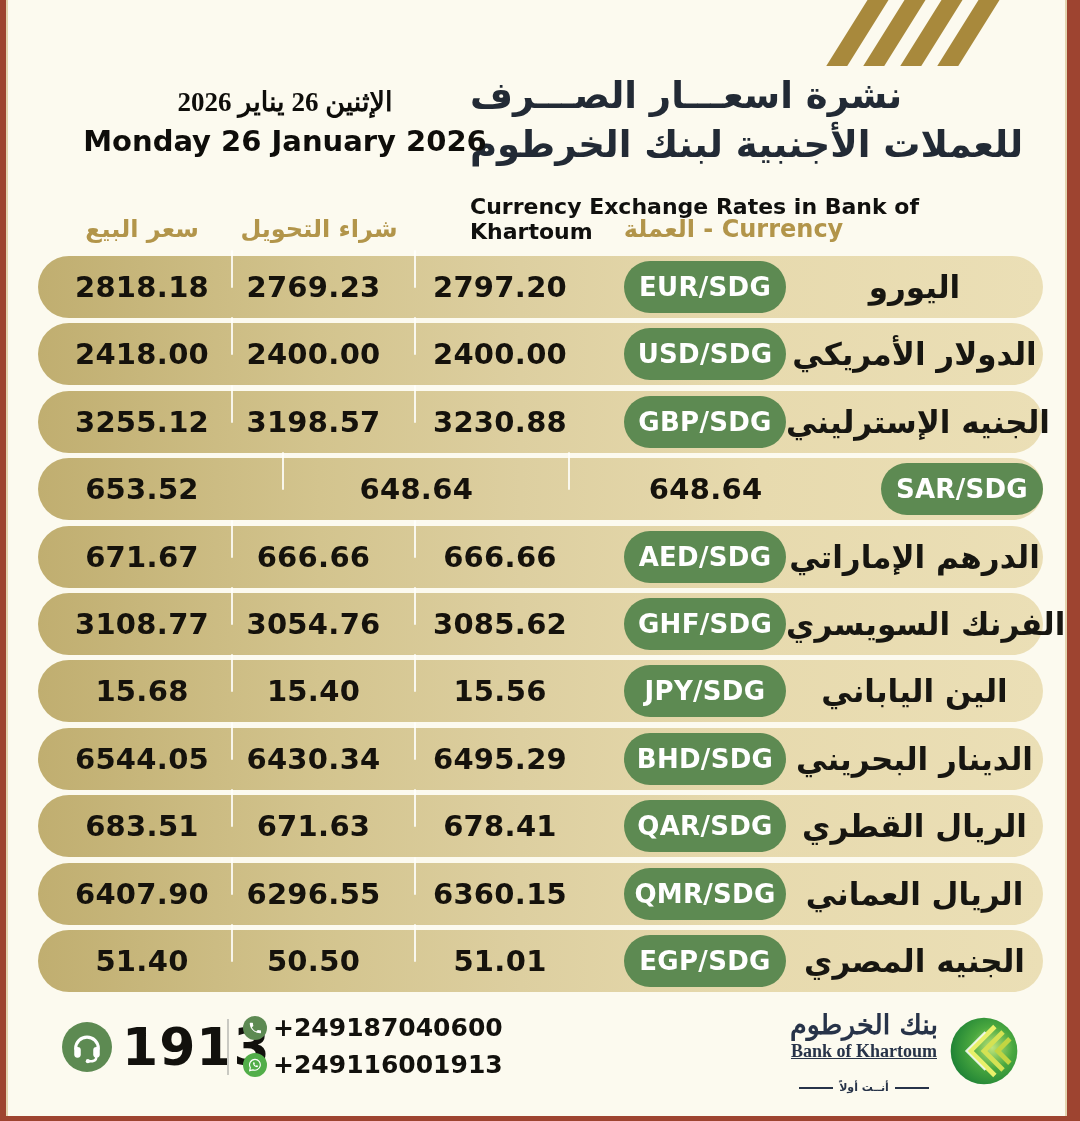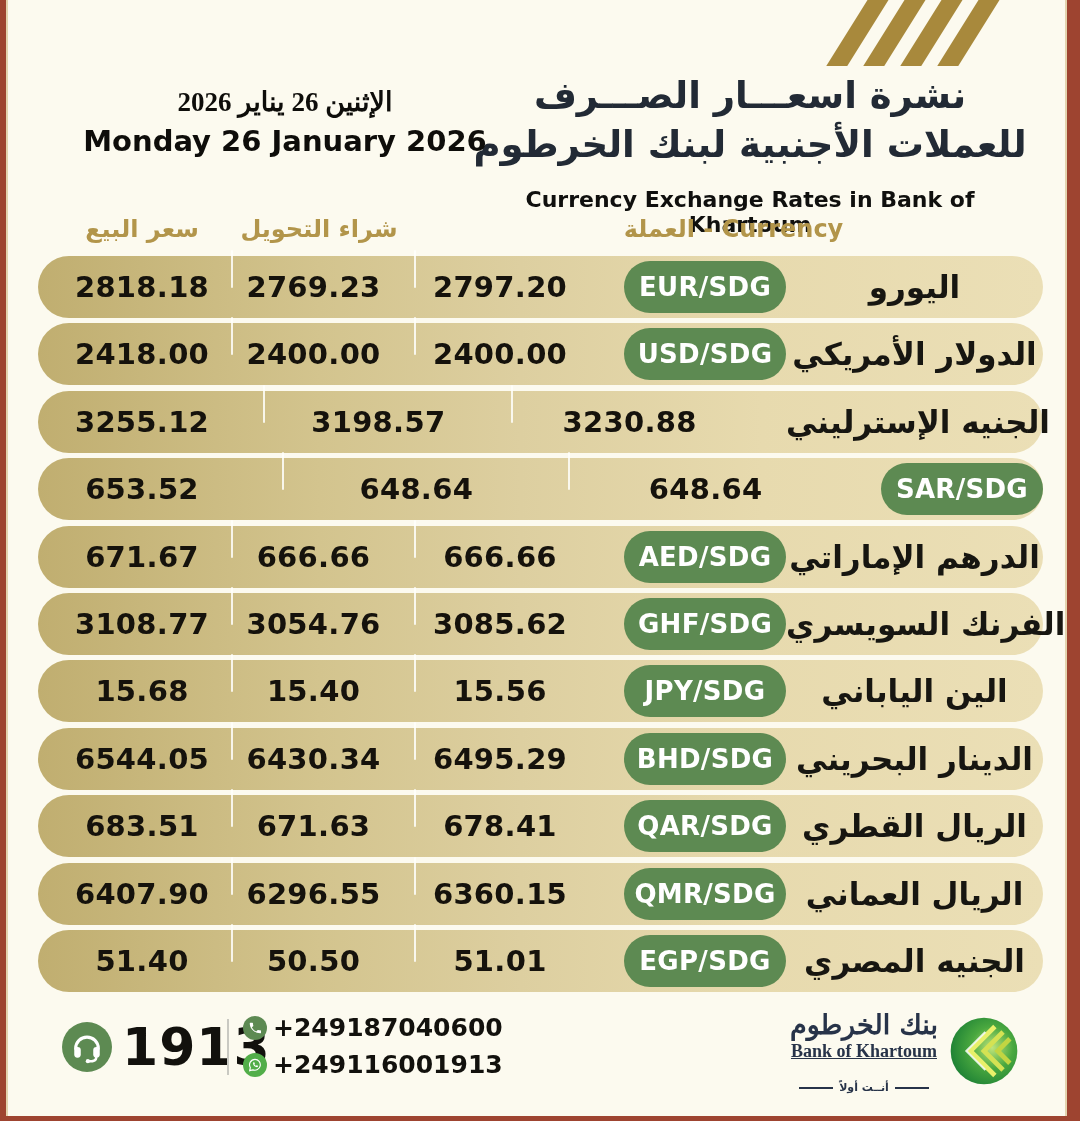--- a/index.html
+++ b/index.html
@@ -14,23 +14,23 @@
   .frame-left::after{ content:""; position:absolute; left:6px; top:0; width:2px; height:100%; background:#e3d3ae; }
   .frame-right { position:absolute; right:0;  top:0; width:13px; height:100%; background:#9e4430; }
   .frame-right::before{ content:""; position:absolute; left:-2px; top:0; width:2px; height:100%; background:#e3d3ae; }
   .frame-bottom{ position:absolute; left:0; bottom:0; width:100%; height:5px; background:#9e4430; }
 
   
   .stripes{ position:absolute; top:-4px; right:78px; height:70px; display:flex; gap:16px; }
   .stripe{ width:21px; height:70px; background:#a8893c; transform:skewX(-32deg); transform-origin:top; }
 
   
-  .title-block{ position:absolute; top:72px; right:50px; width:560px; text-align:center; direction:rtl; }
+  .title-block{ position:absolute; top:72px; right:50px; width:560px; text-align:left; direction:rtl; }
   .title-ar{ font-size:37px; font-weight:800; color:#222a35; line-height:1.32; letter-spacing:0; }
-  .title-en{ font-size:22px; font-weight:700; color:#10100e; margin-top:17px; direction:ltr; }
+  .title-en{ font-size:22px; font-weight:700; color:#10100e; margin-top:24px; direction:ltr; }
 
   .date-block{ position:absolute; top:86px; left:70px; width:430px; text-align:center; }
   .date-ar{ font-family:"Liberation Serif","DejaVu Serif",serif; font-size:27px; font-weight:700; color:#0e0d0a; direction:rtl; }
   .date-en{ font-size:29px; font-weight:700; color:#0e0d0a; margin-top:6px; }
 
   
   .grid{ display:flex; align-items:center; }
   .c-sell     { width:193px; padding-left:15px; }
   .c-sep      { width:2px; align-self:stretch; }
   .c-cash     { width:181px; padding-right:20px; }
@@ -152,20 +152,23 @@
     <div class="row">
       <div class="c-sell center"><span class="rate">3255.12</span></div>
       <div class="c-sep">
           <div class="vline"></div>
         </div>
       <div class="c-cash center"><span class="rate">3198.57</span></div>
       <div class="c-sep">
           <div class="vline"></div>
         </div>
       <div class="c-transfer center"><span class="rate">3230.88</span></div>
+      <div class="c-pill">
+          <div class="pill">GBP/SDG</div>
+        </div>
       <div class="c-name center"><span class="cname">الجنيه الإسترليني</span></div>
     </div>
 
     <div class="row">
       <div class="c-sell center"><span class="rate">653.52</span></div>
       <div class="c-sep">
           <div class="vline"></div>
         </div>
       <div class="c-cash center"><span class="rate">648.64</span></div>
       <div class="c-sep">

